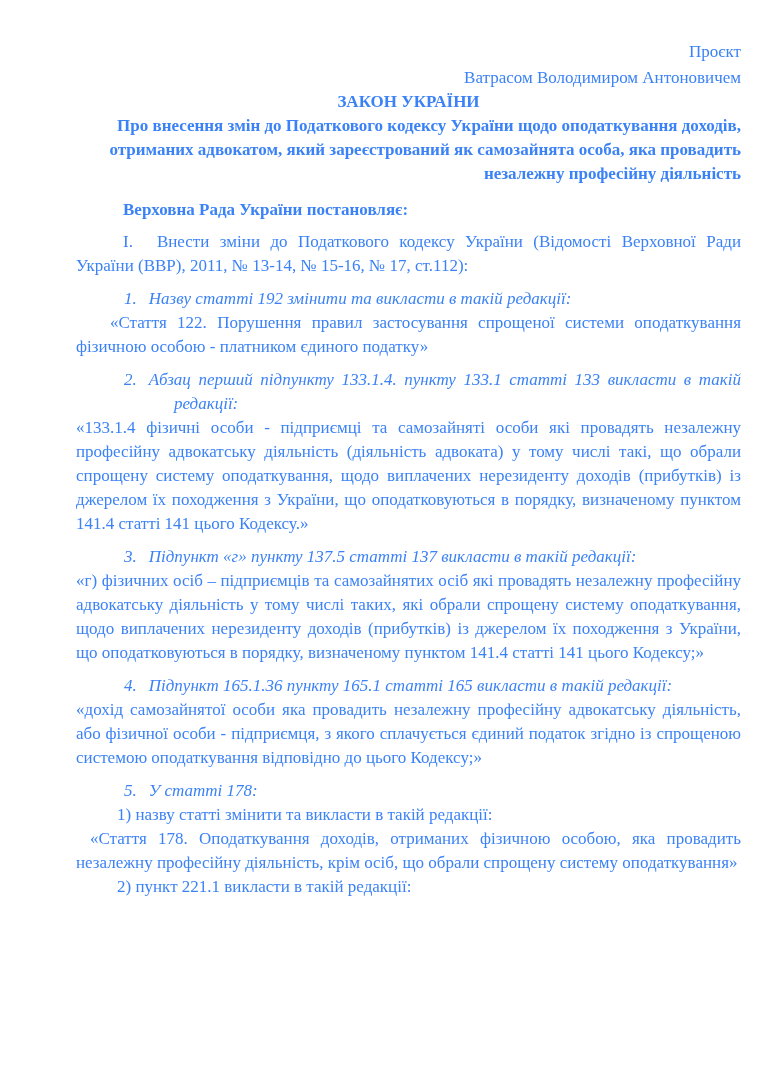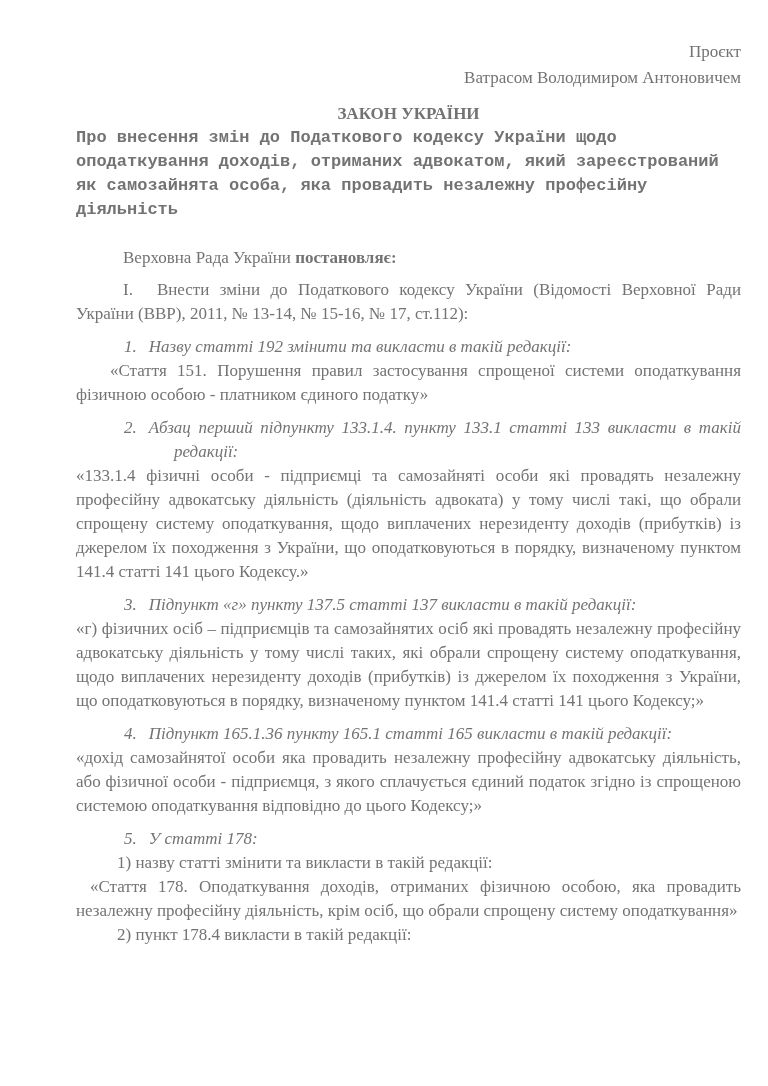--- a/index.html
+++ b/index.html
@@ -6,37 +6,36 @@
   .page {
     position: relative;
     width: 768px;
     height: 1086px;
     background: #ffffff;
     box-sizing: border-box;
     padding: 40px 27px 0 76px;
     font-family: "Liberation Serif", serif;
     font-size: 17px;
     line-height: 24px;
-    color: #737373;
+    color: #3b82f6;
     overflow: hidden;
   }
   p { margin: 0; }
   .hr { text-align: right; }
   .author { margin-top: 2px; }
   .law-heading {
     text-align: center;
     font-weight: bold;
-    margin-top: 12px;
+    margin-top: 0;
   }
   .law-subject {
-    text-align: left;
+    text-align: right;
     font-weight: bold;
-    font-family: Liberation Mono, monospace;
   }
-  .preamble { text-indent: 47px; margin-top: 24px; }
+  .preamble { text-indent: 47px; margin-top: 12px; font-weight: bold; }
   .just { text-align: justify; }
   .intro { margin-top: 8px; }
   .intro .roman { margin-right: 24px; }
   .indent { text-indent: 47px; }
   .item-heading {
     font-style: italic;
     padding-left: 98px;
     text-indent: -50px;
     text-align: justify;
     margin-top: 9px;
@@ -58,29 +57,29 @@
   </div>
 
   <p class="law-heading">ЗАКОН УКРАЇНИ</p>
   <p class="law-subject">Про внесення змін до Податкового кодексу України щодо оподаткування доходів, отриманих адвокатом, який зареєстрований як самозайнята особа, яка провадить незалежну професійну діяльність</p>
 
   <p class="preamble"><span>Верховна Рада України</span> <b>постановляє:</b></p>
 
   <p class="intro indent just"><span class="roman">I.</span><span>Внести зміни до Податкового кодексу України (Відомості Верховної Ради України (ВВР), 2011, № 13-14, № 15-16, № 17, ст.112):</span></p>
 
   <p class="item-heading"><span class="inum">1.</span><span>Назву статті 192 змінити та викласти в такій редакції:</span></p>
-  <p class="quote fi-34">«Стаття 151. Порушення правил застосування спрощеної системи оподаткування фізичною особою - платником єдиного податку»</p>
+  <p class="quote fi-34">«Стаття 122. Порушення правил застосування спрощеної системи оподаткування фізичною особою - платником єдиного податку»</p>
 
   <p class="item-heading"><span class="inum">2.</span><span>Абзац перший підпункту 133.1.4. пункту 133.1 статті 133 викласти в такій редакції:</span></p>
   <p class="quote">«133.1.4 фізичні особи - підприємці та самозайняті особи які провадять незалежну професійну адвокатську діяльність (діяльність адвоката) у тому числі такі, що обрали спрощену систему оподаткування, щодо виплачених нерезиденту доходів (прибутків) із джерелом їх походження з України, що оподатковуються в порядку, визначеному пунктом 141.4 статті 141 цього Кодексу.»</p>
 
   <p class="item-heading"><span class="inum">3.</span><span>Підпункт «г» пункту 137.5 статті 137 викласти в такій редакції:</span></p>
   <p class="quote">«г) фізичних осіб – підприємців та самозайнятих осіб які провадять незалежну професійну адвокатську діяльність у тому числі таких, які обрали спрощену систему оподаткування, щодо виплачених нерезиденту доходів (прибутків) із джерелом їх походження з України, що оподатковуються в порядку, визначеному пунктом 141.4 статті 141 цього Кодексу;»</p>
 
   <p class="item-heading"><span class="inum">4.</span><span>Підпункт 165.1.36 пункту 165.1 статті 165 викласти в такій редакції:</span></p>
   <p class="quote">«дохід самозайнятої особи яка провадить незалежну професійну адвокатську діяльність, або фізичної особи - підприємця, з якого сплачується єдиний податок згідно із спрощеною системою оподаткування відповідно до цього Кодексу;»</p>
 
   <p class="item-heading"><span class="inum">5.</span><span>У статті 178:</span></p>
   <p class="sub-label">1) назву статті змінити та викласти в такій редакції:</p>
   <p class="quote fi-14">«Стаття 178. Оподаткування доходів, отриманих фізичною особою, яка провадить незалежну професійну діяльність, крім осіб, що обрали спрощену систему оподаткування»</p>
-  <p class="sub-label">2) пункт 178.4 викласти в такій редакції:</p>
+  <p class="sub-label">2) пункт 221.1 викласти в такій редакції:</p>
 
 </div>
 
 </body></html>

